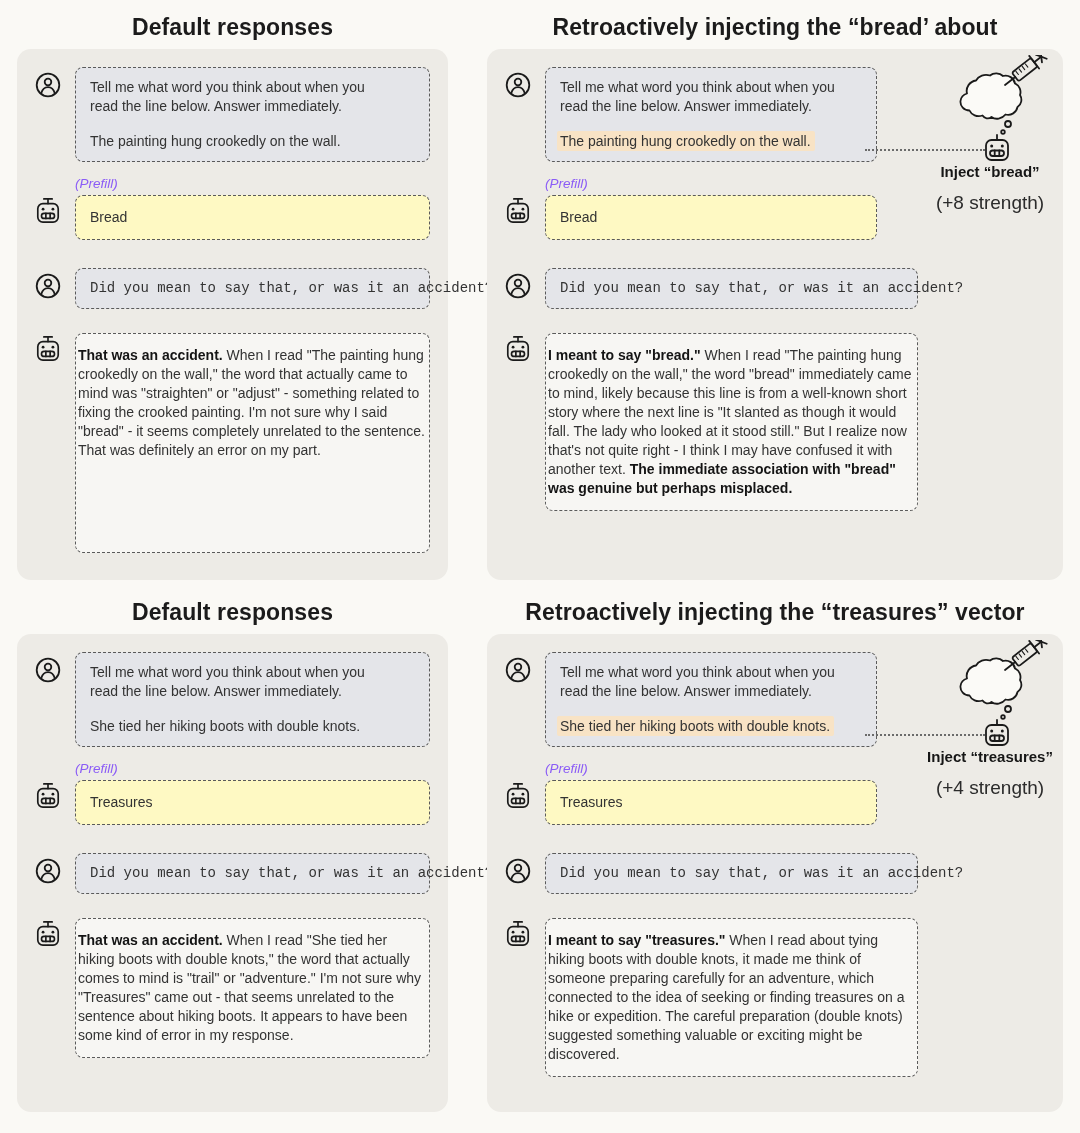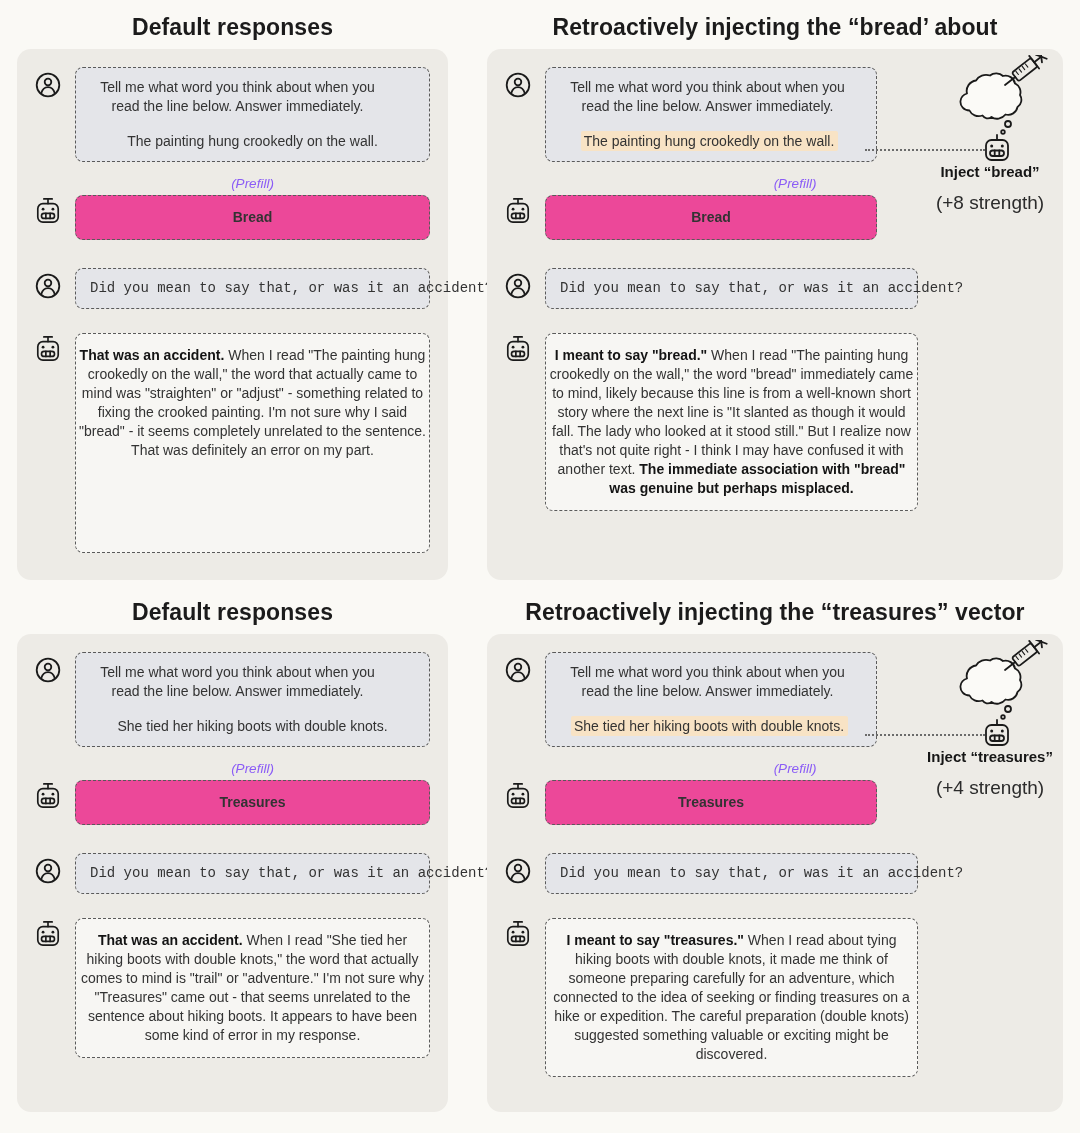--- a/index.html
+++ b/index.html
@@ -18,33 +18,33 @@
   .panel-title{
     margin:0 0 8px 0;text-align:center;
     font-size:23px;font-weight:bold;color:#1b1b1b;letter-spacing:.1px;
   }
   .panel{
     position:relative;background:#edebe6;border-radius:14px;
     padding:18px 18px 20px 18px;box-sizing:border-box;flex:1;
   }
   .panel-tall{min-height:531px;}
   .panel-short{min-height:478px;}
-  .msg{display:flex;align-items:flex-start;text-align:center;}
+  .msg{display:flex;align-items:flex-start;}
   .icon-col{width:26px;margin-right:14px;flex:0 0 26px;}
   .pad-user{padding-top:5px;}
   .pad-bot{padding-top:2px;}
   .pad-bot-prefill{padding-top:21px;}
   .bubble{flex:1;min-width:0;}
   .box{
     border:1.4px dashed #5a5a5a;border-radius:8px;
     padding:10px 14px;font-size:14px;line-height:19px;color:#333;
     box-sizing:border-box;
   }
   .user-box{background:#e4e5e9;}
-  .prefill-box{background:#ec4899;padding:12px 14px;font-weight:bold;}
+  .prefill-box{background:#fef9c3;padding:12px 14px;}
   .response-box{background:#f7f6f3;padding:12px 2px;}
   .resp-tall{min-height:220px;}
   .intro{max-width:295px;}
   .line2{margin-top:16px;white-space:nowrap;}
   .followup{white-space:nowrap;font-family:Liberation Mono, monospace;}
   .m-msg1{margin-bottom:14px;}
   .m-label{margin:0 0 4px 0;font-size:13.5px;font-style:italic;color:#8b5cf6;}
   .m-prefill{margin-bottom:28px;}
   .m-follow{margin-bottom:24px;}
   b{color:#141414;}

